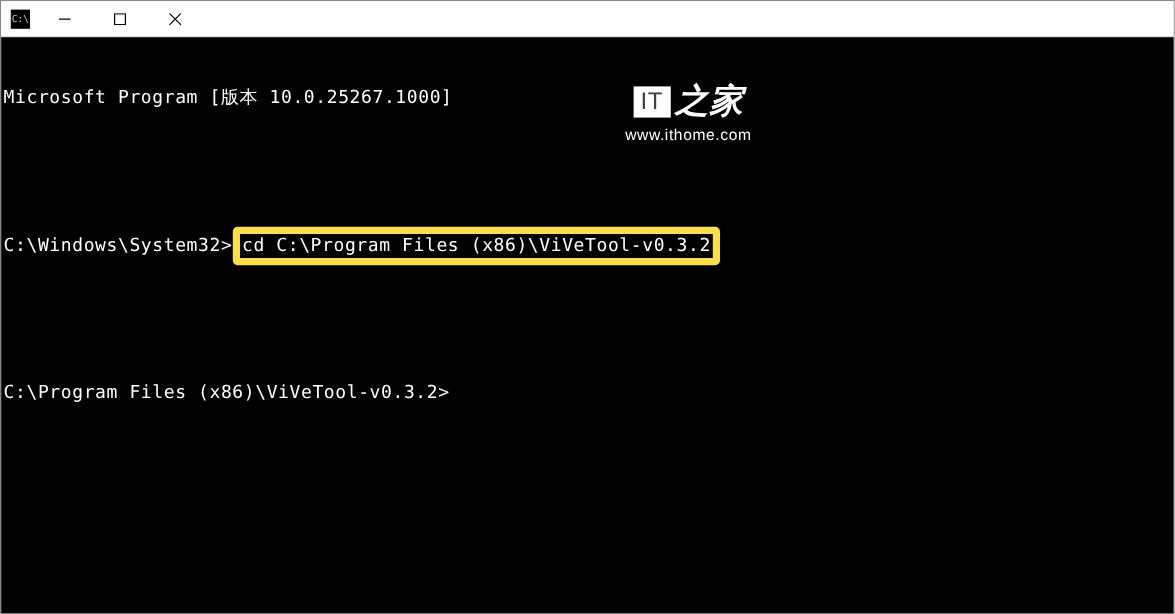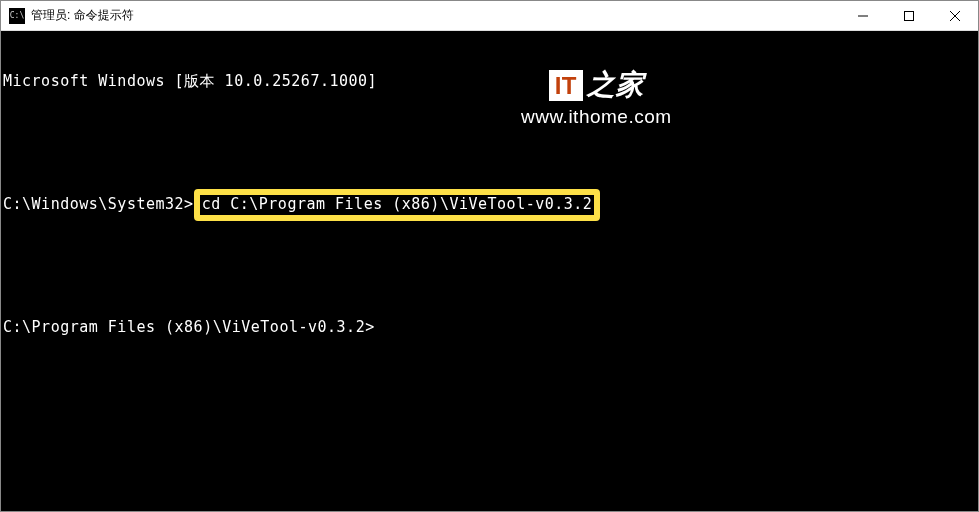--- a/index.html
+++ b/index.html
@@ -93,73 +93,72 @@
       align-items: center;
       color: #fff;
     }
     .watermark-logo {
       display: flex;
       align-items: center;
       gap: 4px;
     }
     .watermark-it {
       background: #fff;
-      color: #c2410c;
-      font-weight: bold;
-      font-size: 24px;
+      color: #404040;
+      font-weight: normal;
+      font-size: 20px;
       padding: 0px 6px;
       font-family: Arial, sans-serif;
       line-height: 1.3;
     }
     .watermark-chinese {
       font-size: 28px;
       font-family: "KaiTi", "STKaiti", serif;
       font-style: italic;
       color: #fff;
       font-weight: bold;
     }
     .watermark-url {
-      font-size: 19px;
+      font-size: 13px;
       font-family: Arial, sans-serif;
       margin-top: 2px;
       color: #fff;
     }
     .cursor-blink {
       display: inline-block;
       width: 8px;
     }
   </style>
 </head>
 <body>
 
 <div class="window">
   <div class="titlebar">
     <div class="titlebar-icon">C:\</div>
-    <div class="titlebar-title">管理员: 命令提示符</div>
     <div class="window-controls">
       <div class="win-btn">
         <svg width="10" height="10" viewBox="0 0 10 10">
             <line x1="0" y1="5" x2="10" y2="5" stroke="currentColor" stroke-width="1"></line>
           </svg>
       </div>
       <div class="win-btn">
         <svg width="10" height="10" viewBox="0 0 10 10">
             <rect x="0.5" y="0.5" width="9" height="9" fill="none" stroke="currentColor" stroke-width="1"></rect>
           </svg>
       </div>
       <div class="win-btn close">
         <svg width="10" height="10" viewBox="0 0 10 10">
             <line x1="0" y1="0" x2="10" y2="10" stroke="currentColor" stroke-width="1"></line>
             <line x1="10" y1="0" x2="0" y2="10" stroke="currentColor" stroke-width="1"></line>
           </svg>
       </div>
     </div>
   </div>
   <div class="terminal">
-    <span class="terminal-line">Microsoft Windows [版本 10.0.25267.1000]</span>
+    <span class="terminal-line">Microsoft Program [版本 10.0.25267.1000]</span>
     <span class="terminal-line"> </span>
     <span class="terminal-line"><span>C:\Windows\System32&gt;</span><span class="highlight-box">cd C:\Program Files (x86)\ViVeTool-v0.3.2</span></span>
     <span class="terminal-line"> </span>
     <span class="terminal-line"><span>C:\Program Files (x86)\ViVeTool-v0.3.2&gt;</span><span class="cursor-blink"></span></span>
 
     <div class="watermark">
       <div class="watermark-logo">
         <span class="watermark-it">IT</span>
         <span class="watermark-chinese">之家</span>
       </div>

